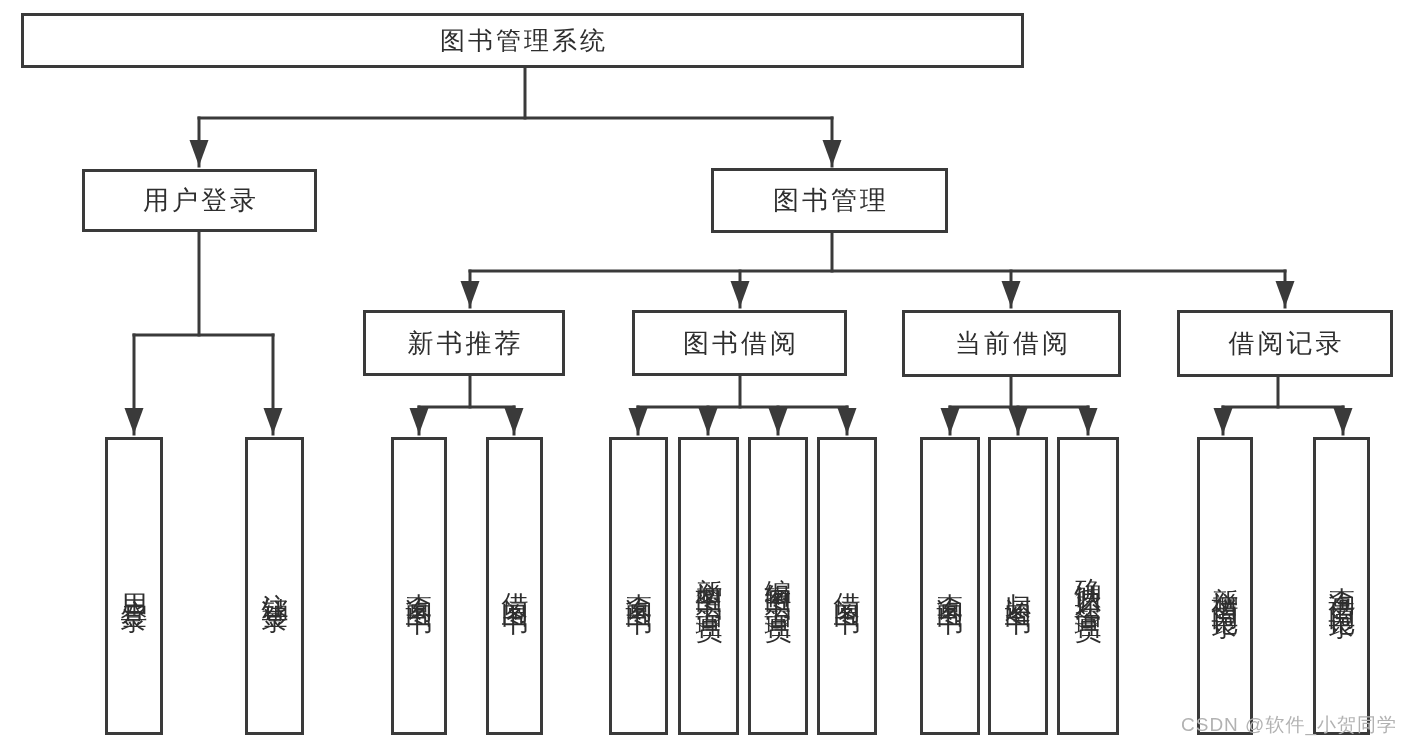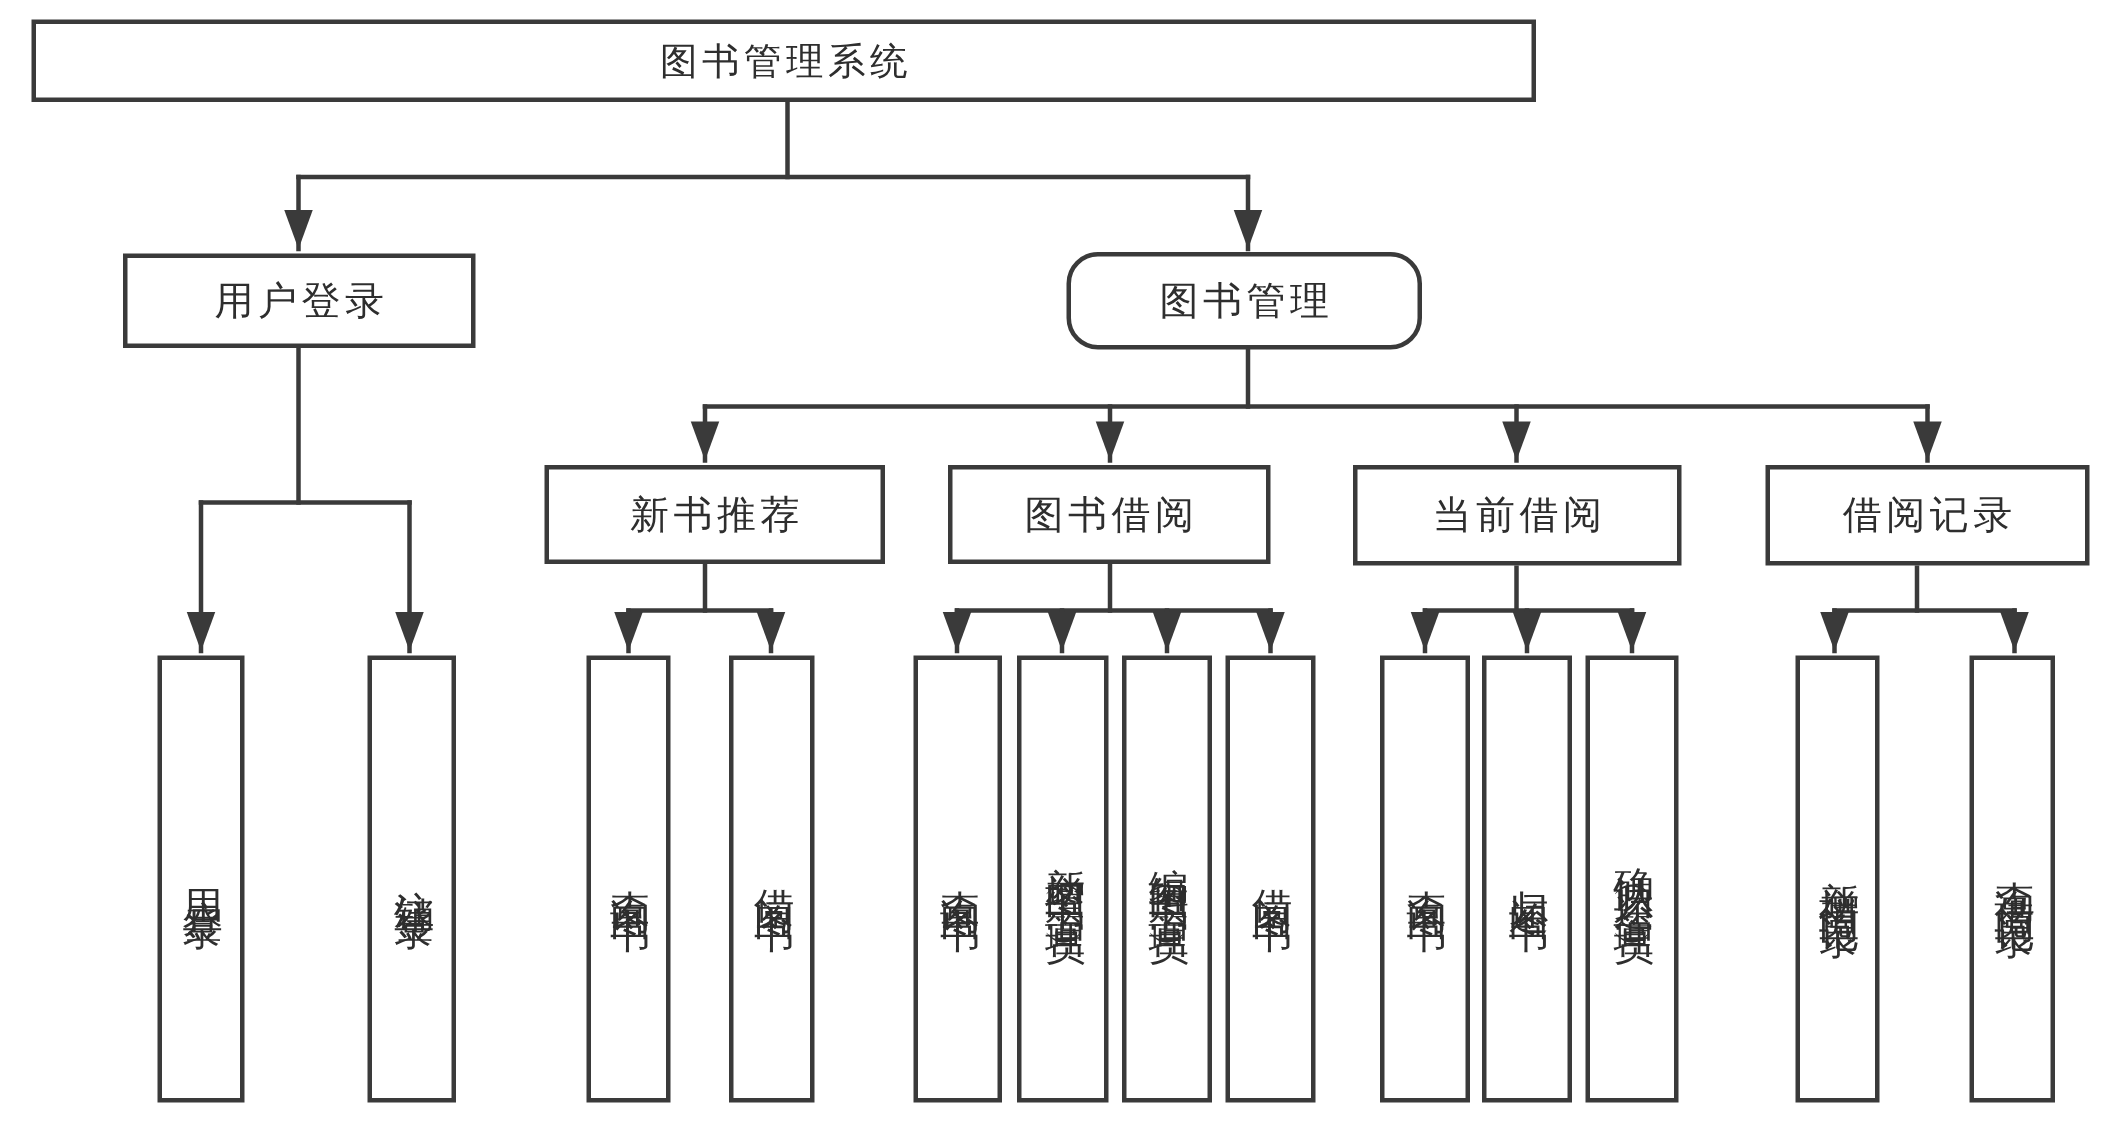--- a/index.html
+++ b/index.html
@@ -105,25 +105,25 @@
     </g>
   </svg>
 
   <div class="box root" style="left:21px; top:13px; width:1003px; height:55px;">
     <span class="hlabel">图书管理系统</span>
   </div>
 
   <div class="box" style="left:82px; top:169px; width:235px; height:63px;">
     <span class="hlabel">用户登录</span>
   </div>
-  <div class="box" style="left:711px; top:168px; width:237px; height:65px;border-radius:21px;">
+  <div class="box" style="left:711px; top:168px; width:237px; height:65px;">
     <span class="hlabel">图书管理</span>
   </div>
 
-  <div class="box" style="left:363px; top:310px; width:227px; height:66px;">
+  <div class="box" style="left:363px; top:310px; width:202px; height:66px;">
     <span class="hlabel">新书推荐</span>
   </div>
   <div class="box" style="left:632px; top:310px; width:215px; height:66px;justify-content:center;">
     <span class="hlabel">图书借阅</span>
   </div>
   <div class="box" style="left:902px; top:310px; width:219px; height:67px;text-align:right;">
     <span class="hlabel">当前借阅</span>
   </div>
   <div class="box" style="left:1177px; top:310px; width:216px; height:67px;text-align:right;">
     <span class="hlabel">借阅记录</span>
@@ -166,14 +166,15 @@
     <span class="vlabel">确认归还（管理员）</span>
   </div>
 
   <div class="box" style="left:1197px; top:437px; width:56px; height:298px;">
     <span class="vlabel">新增借阅记录</span>
   </div>
   <div class="box" style="left:1313px; top:437px; width:57px; height:298px;">
     <span class="vlabel">查询借阅记录</span>
   </div>
 
+  <div class="watermark">CSDN @软件_小贺同学</div>
 
 </div>
 
 </body></html>

